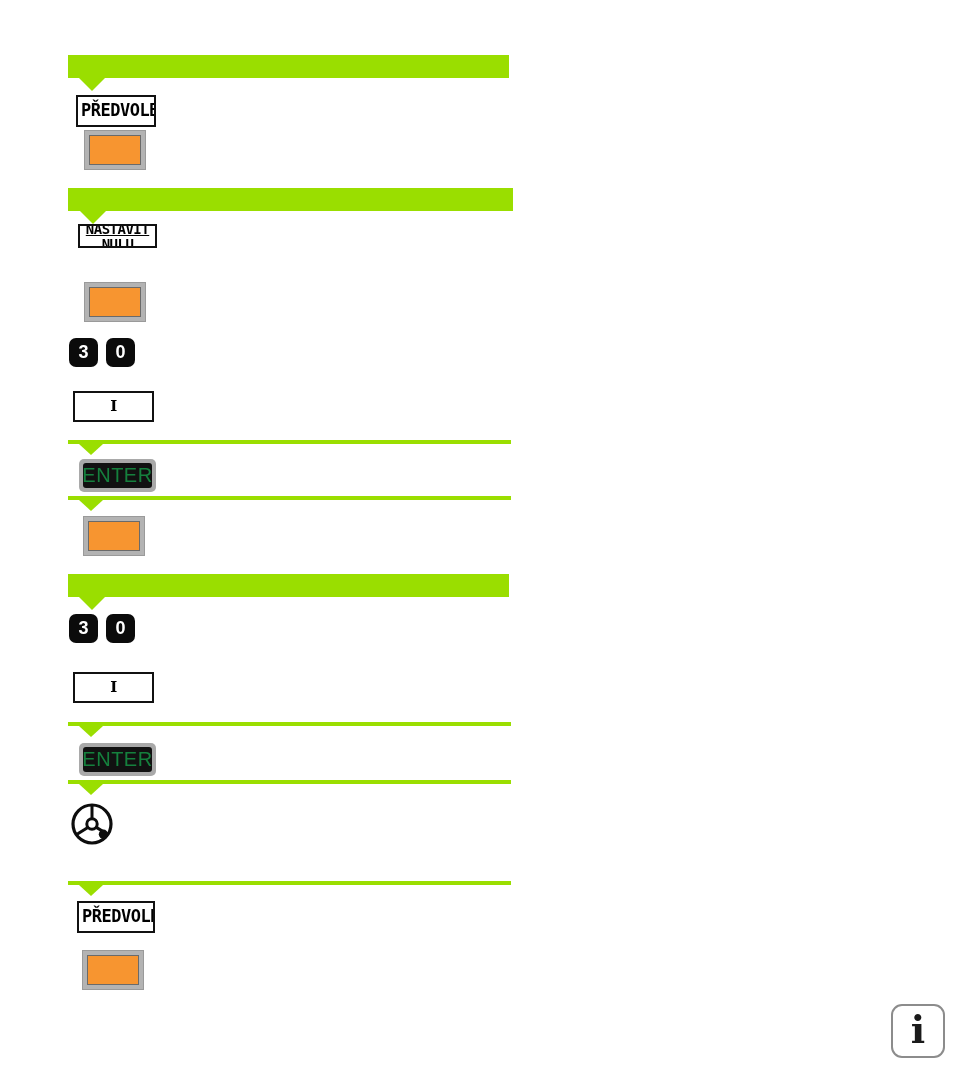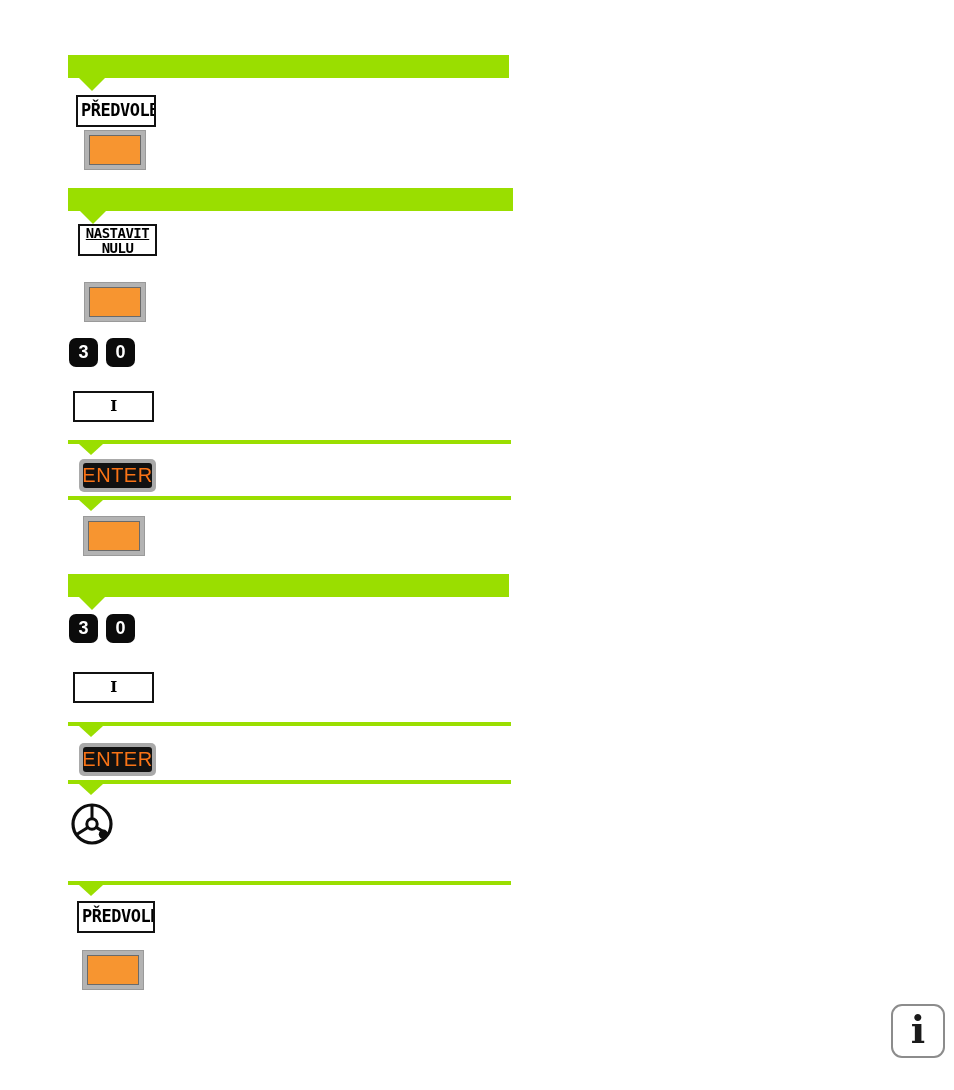--- a/index.html
+++ b/index.html
@@ -112,21 +112,21 @@
     background: #a9a9a9;
     border-radius: 5px;
     padding: 4px;
     box-sizing: border-box;
   }
   .enterkey .face {
     width: 100%;
     height: 100%;
     background: #111111;
     border-radius: 3px;
-    color: #f97316;
+    color: #15803d;
     font-family: "Liberation Sans", sans-serif;
     font-size: 20px;
     letter-spacing: 0.5px;
     display: flex;
     align-items: center;
     justify-content: center;
     box-sizing: border-box;
   }
 
   
@@ -164,21 +164,21 @@
   <span class="ln1">PŘEDVOLBA</span>
 </div>
 
 <div class="orangekey" style="left:84px; top:130px; width:62px; height:40px;">
   <div class="face"></div>
 </div>
 
 <div class="bar-thick" style="left:68px; top:188px; width:445px;"></div>
 <div class="arrow-down" style="left:80px; top:211px;"></div>
 
-<div class="softkey two-line" style="left:78px; top:224px; width:79px; height:32px; font-size:14px;">
+<div class="softkey two-line" style="left:78px; top:224px; width:79px; height:24px; font-size:14px;">
   <span class="ln1 underline">NASTAVIT</span>
   <span class="ln2">NULU</span>
 </div>
 
 <div class="orangekey" style="left:84px; top:282px; width:62px; height:40px;">
   <div class="face"></div>
 </div>
 
 <div class="numkey" style="left:69px; top:338px;">
   <span>3</span>

